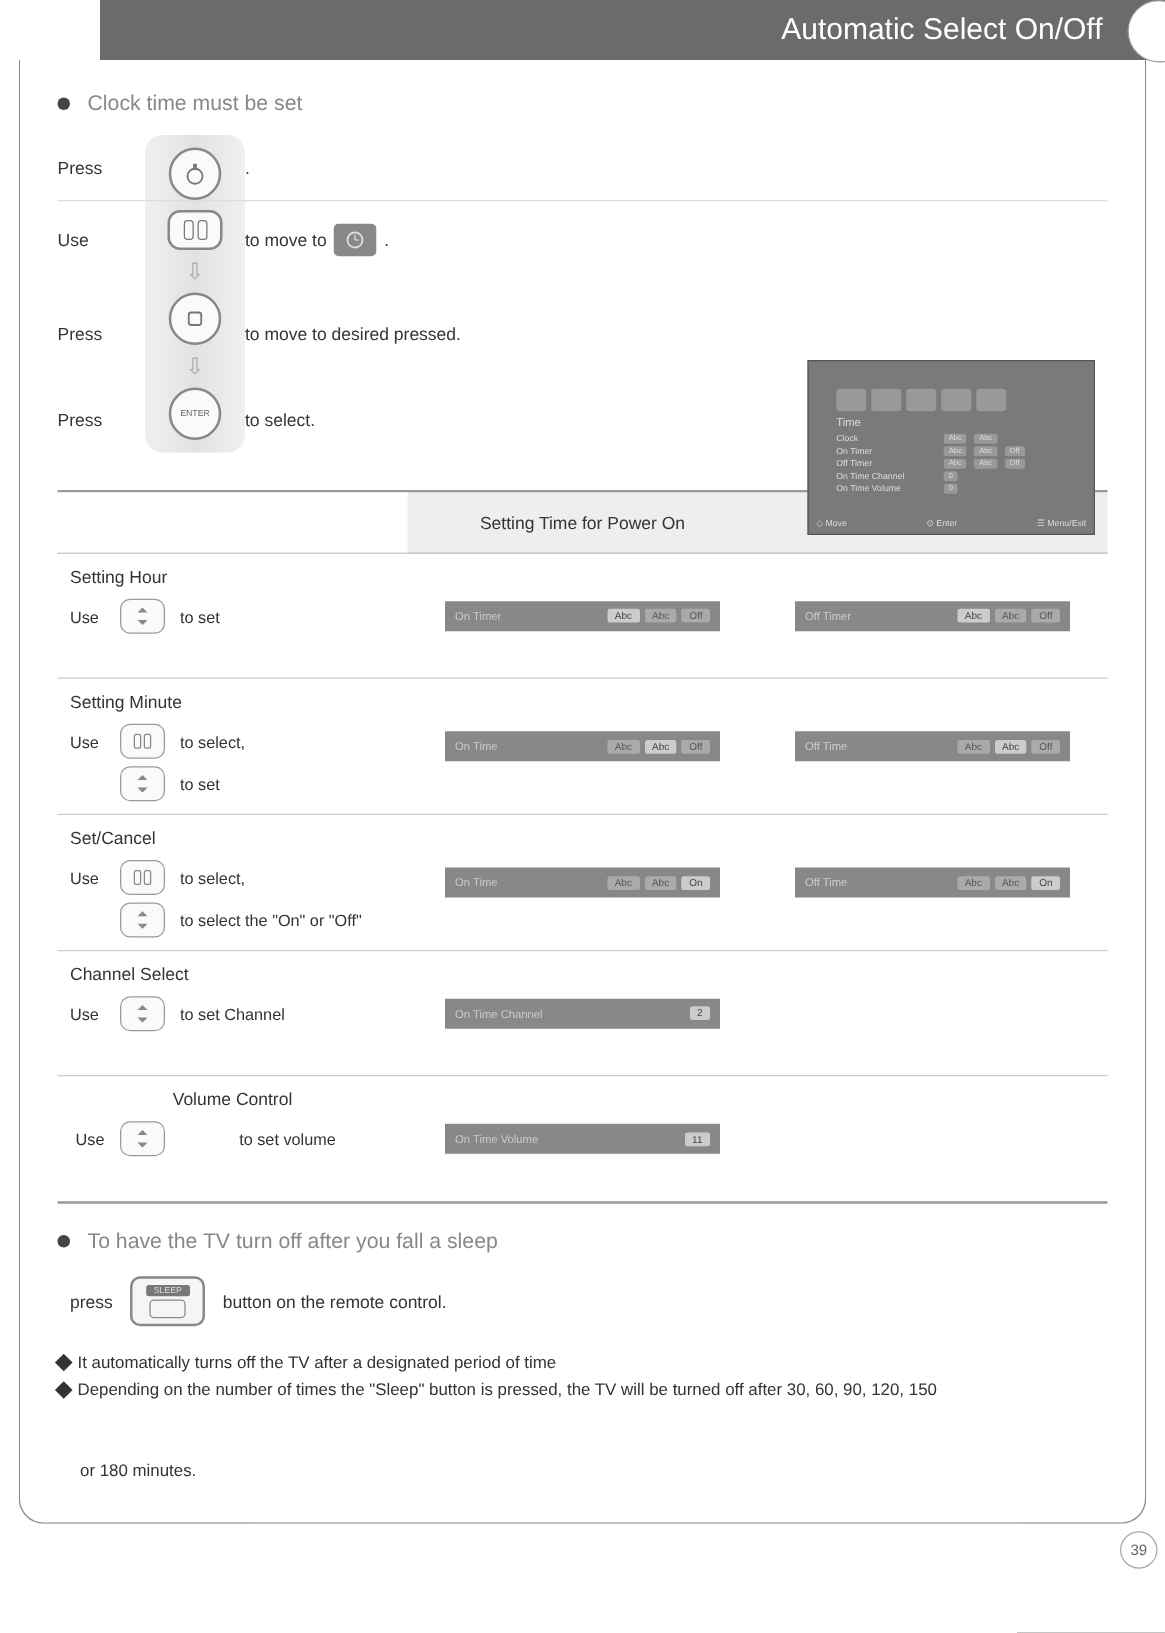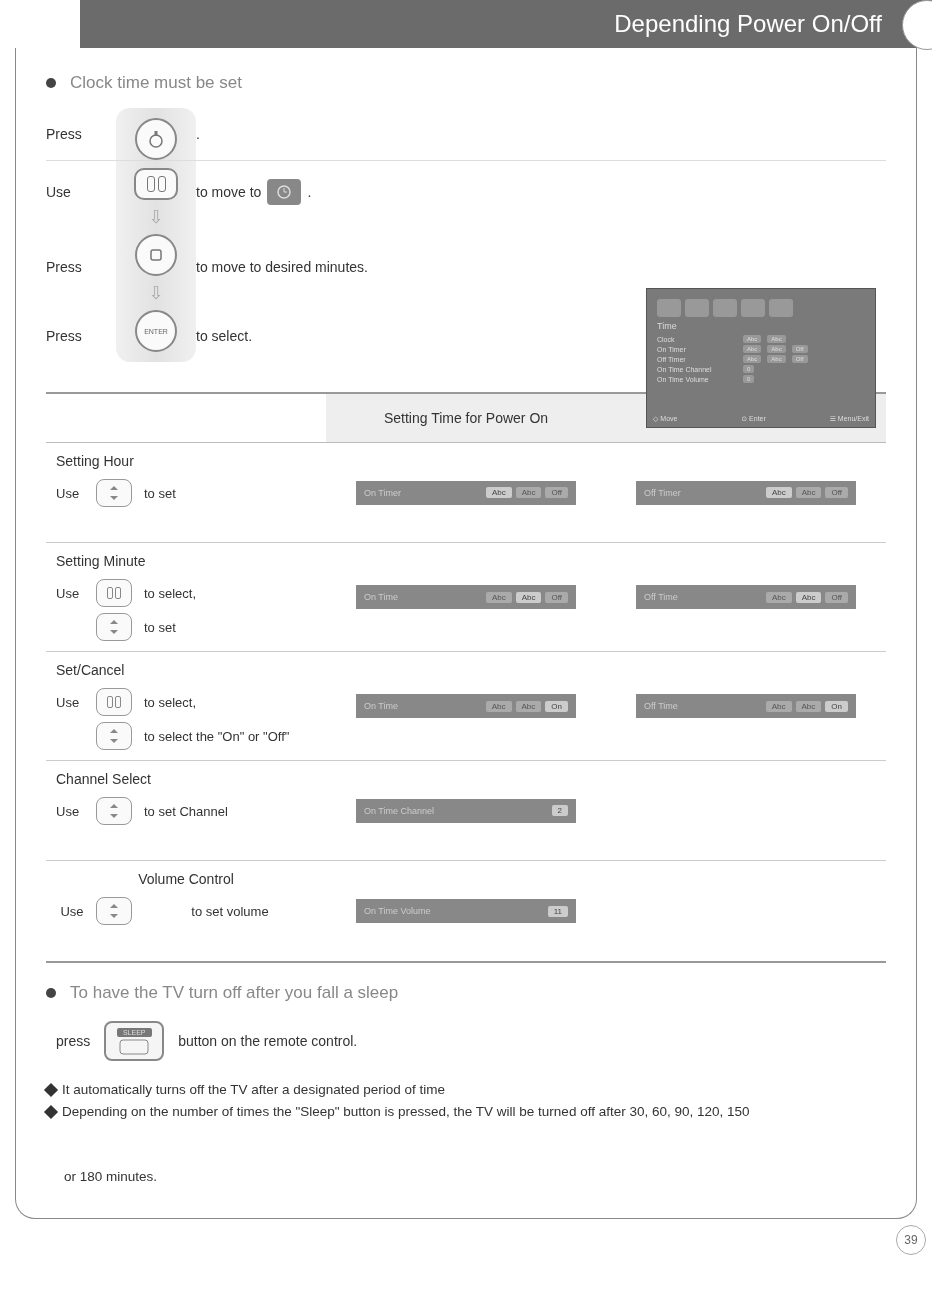--- a/index.html
+++ b/index.html
@@ -81,21 +81,21 @@
   .step-label2 { grid-column:1; font-size:14px; padding:18px 0;}
   .step-action2 { grid-column:3; font-size:14px; padding:18px 0; display:flex;align-items:center;gap:6px;}
   .hr-light { border:0;border-top:1px solid #ddd; grid-column:1 / -1; margin: 0;}
   .to-move-icon {
     width: 34px; height: 26px; background:#888; border-radius:4px; display:inline-flex;
     align-items:center;justify-content:center; color:#ddd; font-size:14px;
   }
   .osd-preview {
     position: absolute; right: 10px; top: 180px;
     width: 230px; height: 140px; background:#7a7a7a; border:1px solid #555;
-    font-size: 8px; color:#ddd; padding: 10px;
+    font-size: 8px; color:#ddd; padding: 22px;
   }
   .osd-tabs { display:flex; gap:4px; margin-bottom:4px;}
   .osd-tab { width:24px;height:18px;background:#999;border-radius:3px; }
   .osd-title { font-size:9px;margin-bottom:4px;}
   .osd-row { display:flex;align-items:center;gap:6px;margin:2px 0;font-size:7px;}
   .osd-row .lbl { width:80px;}
   .osd-box { background:#999;padding:1px 4px;border-radius:2px;font-size:6px;}
   .osd-footer { position:absolute;bottom:4px;left:6px;right:6px;display:flex;justify-content:space-between;font-size:7px;}
 
   .big-table {
@@ -153,21 +153,21 @@
     width: 30px; height: 30px; border-radius: 50%;
     border: 1.5px solid #aaa; display:flex;align-items:center;justify-content:center;
     font-size: 12px; color:#666;
   }
 </style>
 </head>
 <body>
 
 <div class="page">
   <div class="header-banner">
-    <span>Depending Power On/Off</span>
+    <span>Automatic Select On/Off</span>
     <div class="header-circle"></div>
   </div>
 
   <div class="content-frame">
 
     <div class="section-head">
       <span class="bullet-dot"></span>
       <span>Clock time must be set</span>
     </div>
 
@@ -205,21 +205,21 @@
             <svg width="16" height="16" viewBox="0 0 16 16">
                 <circle cx="8" cy="8" r="6" fill="none" stroke="#ddd" stroke-width="1.5"></circle>
                 <line x1="8" y1="8" x2="8" y2="4" stroke="#ddd"></line>
                 <line x1="8" y1="8" x2="11" y2="8" stroke="#ddd"></line>
               </svg>
           </span>
           <span>.</span>
         </div>
 
         <div class="step-label2" style="grid-row:5;">Press</div>
-        <div class="step-action2" style="grid-row:5;">to move to desired minutes.</div>
+        <div class="step-action2" style="grid-row:5;">to move to desired pressed.</div>
 
         <div class="step-label2" style="grid-row:7;">Press</div>
         <div class="step-action2" style="grid-row:7;">to select.</div>
       </div>
 
       <div class="osd-preview">
         <div class="osd-tabs">
           <div class="osd-tab"></div>
           <div class="osd-tab"></div>
           <div class="osd-tab"></div>

